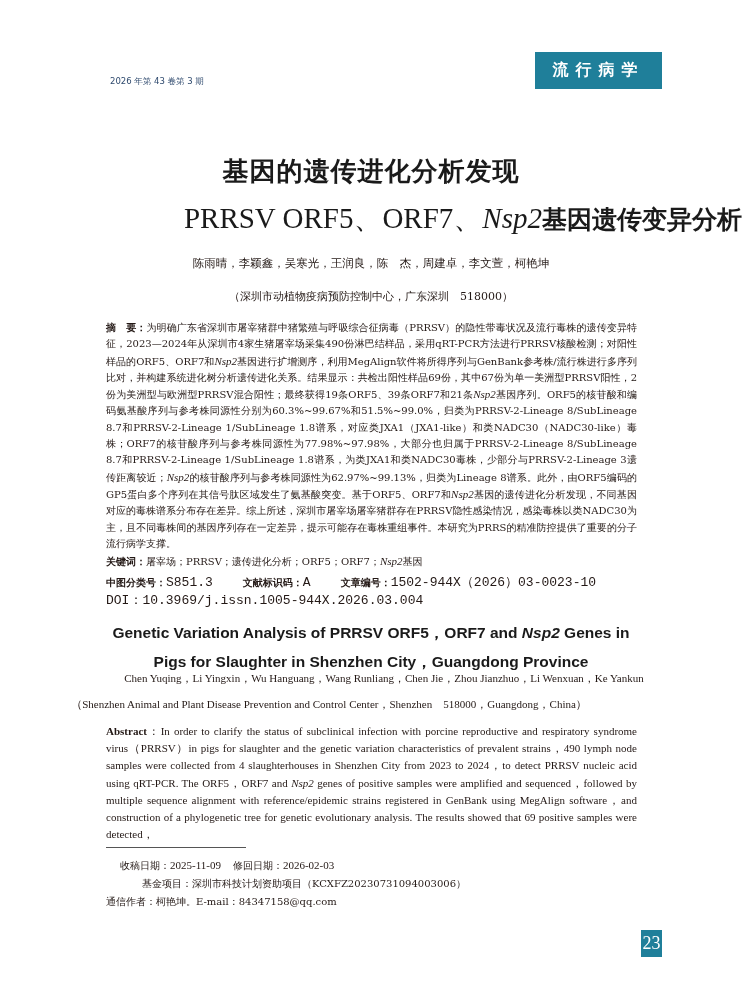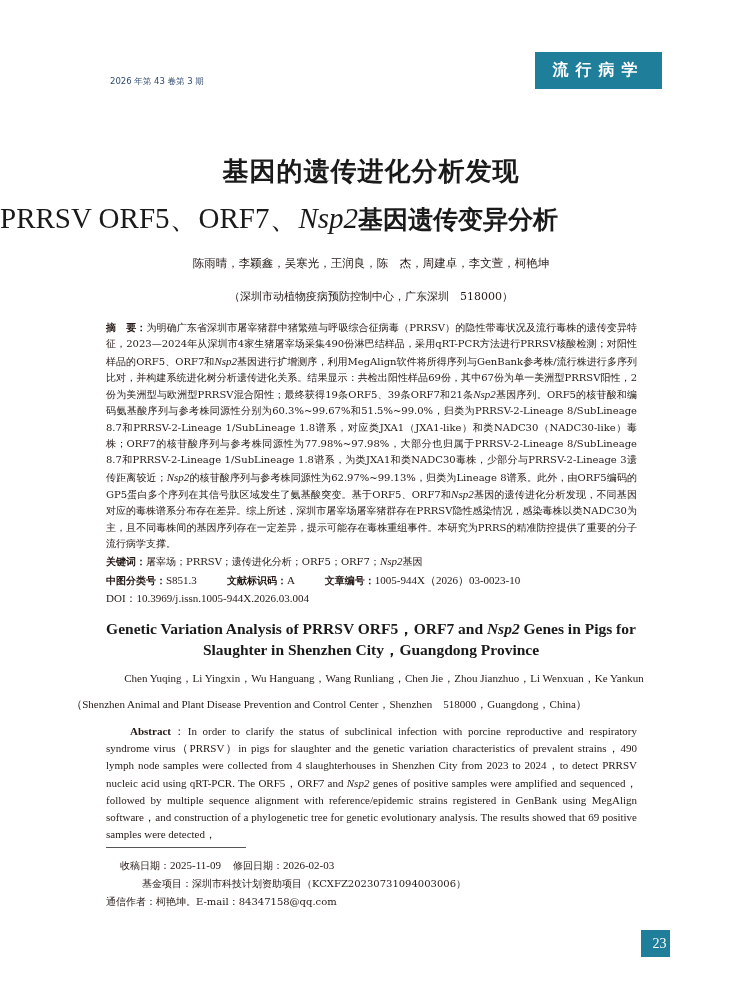--- a/index.html
+++ b/index.html
@@ -20,21 +20,21 @@
     font-weight: bold; font-size: 16px; letter-spacing: 7px;
     display: flex; align-items: center; justify-content: center;
     box-sizing: border-box; 
   }
   .title-cn-1 {
     left: 0; width: 742px; top: 154px; text-align: center;
     font-family: "DejaVu Sans", "Liberation Sans", sans-serif;
     font-weight: bold; font-size: 26px; color: #1a1a1a; letter-spacing: 1px;
   }
   .title-cn-2 {
-    left: 0; width: 742px; top: 199px; text-align: left;
+    left: 0; width: 742px; top: 199px; text-align: right;
     font-size: 26px; color: #1a1a1a; white-space: nowrap;
   }
   .title-cn-2 .lat { font-family: "Liberation Serif", "DejaVu Serif", serif; font-size: 29px; }
   .title-cn-2 .it { font-style: italic; }
   .title-cn-2 .cn { font-family: "DejaVu Sans", "Liberation Sans", sans-serif; font-weight: bold; font-size: 25px; }
   .authors-cn {
     left: 0; width: 742px; top: 256px; text-align: center;
     font-family: Liberation Serif, serif; font-size: 11.5px; color: #231815;
   }
   .affil-cn {
@@ -44,55 +44,55 @@
   .abstract-cn {
     left: 106px; top: 320px; width: 531px;
     font-size: 10px; line-height: 16.3px; text-align: justify; color: #231815;
   }
   .abstract-cn .label { font-family: "DejaVu Sans", "Liberation Sans", sans-serif; font-weight: bold; }
   .abstract-cn .it { font-style: italic; font-family: "Liberation Serif", serif; font-size: 11px; }
   .meta-line {
     left: 106px; width: 531px; font-size: 10px; color: #231815; white-space: nowrap;
   }
   .meta-line .label { font-family: "DejaVu Sans", "Liberation Sans", sans-serif; font-weight: bold; }
-  .meta-line .lat { font-family: Liberation Serif, serif; font-size: 11px; text-align: right; }
+  .meta-line .lat { font-family: Liberation Mono, monospace; font-size: 13px; text-align: right; }
   .meta-line .it { font-style: italic; font-family: "Liberation Serif", serif; font-size: 11px; }
   .meta-line .gap { display: inline-block; width: 30px; }
   .title-en {
     left: 96px; width: 550px; top: 618px; text-align: center;
-    font-family: Liberation Serif, serif; font-weight: bold;
-    font-size: 15.5px; line-height: 21px; color: #1a1a1a;
+    font-family: Liberation Sans, sans-serif; font-weight: bold;
+    font-size: 15.5px; line-height: 29px; color: #1a1a1a;
   }
   .title-en .it { font-style: italic; }
   .authors-en {
     left: 13px; width: 742px; top: 671px; text-align: center;
     font-family: "Liberation Serif", serif; font-size: 11px; color: #231815;
   }
   .affil-en {
     left: 0; width: 658px; top: 697px; text-align: center;
     font-family: "Liberation Serif", serif; font-size: 11px; color: #231815;
   }
   .abstract-en {
     left: 106px; top: 723px; width: 531px;
     font-family: "Liberation Serif", serif; font-size: 11px; line-height: 17.2px;
     text-align: justify; color: #231815;
   }
-  .abstract-en .label { font-weight: bold; margin-left: 24px; }
+  .abstract-en .label { font-weight: bold; }
   .abstract-en .it { font-style: italic; }
   .footnote-rule { left: 106px; top: 847px; width: 140px; height: 1px; background: #555; }
   .fn {
     left: 106px; font-size: 10px; color: #231815; white-space: nowrap;
   }
   .fn .label { font-family: "DejaVu Sans", "Liberation Sans", sans-serif; }
   .fn .lat { font-family: "Liberation Serif", serif; font-size: 11px; }
   .page-num {
     left: 641px; top: 930px; width: 21px; height: 27px;
     background: #1f7f9a; color: #ffffff;
-    font-family: "Liberation Serif", serif; font-size: 14px;
-    display: flex; align-items: center; justify-content: center; padding-left: 8px;
+    font-family: "Liberation Serif", serif; font-size: 18px;
+    display: flex; align-items: center; justify-content: center;
   }
 </style>
 </head>
 <body>
 
 <div class="abs issue">2026 年第 43 卷第 3 期</div>
 <div class="abs section-badge">流行病学</div>
 
 <div class="abs title-cn-1">基因的遗传进化分析发现</div>
 <div class="abs title-cn-2">
@@ -104,21 +104,21 @@
 
 <div class="abs abstract-cn">
   <span class="label">摘　要：</span><span>为明确广东省深圳市屠宰猪群中猪繁殖与呼吸综合征病毒（PRRSV）的隐性带毒状况及流行毒株的遗传变异特征，2023—2024年从深圳市4家生猪屠宰场采集490份淋巴结样品，采用qRT-PCR方法进行PRRSV核酸检测；对阳性样品的ORF5、ORF7和</span><span class="it">Nsp2</span><span>基因进行扩增测序，利用MegAlign软件将所得序列与GenBank参考株/流行株进行多序列比对，并构建系统进化树分析遗传进化关系。结果显示：共检出阳性样品69份，其中67份为单一美洲型PRRSV阳性，2份为美洲型与欧洲型PRRSV混合阳性；最终获得19条ORF5、39条ORF7和21条</span><span class="it">Nsp2</span><span>基因序列。ORF5的核苷酸和编码氨基酸序列与参考株同源性分别为60.3%~99.67%和51.5%~99.0%，归类为PRRSV-2-Lineage 8/SubLineage 8.7和PRRSV-2-Lineage 1/SubLineage 1.8谱系，对应类JXA1（JXA1-like）和类NADC30（NADC30-like）毒株；ORF7的核苷酸序列与参考株同源性为77.98%~97.98%，大部分也归属于PRRSV-2-Lineage 8/SubLineage 8.7和PRRSV-2-Lineage 1/SubLineage 1.8谱系，为类JXA1和类NADC30毒株，少部分与PRRSV-2-Lineage 3遗传距离较近；</span><span class="it">Nsp2</span><span>的核苷酸序列与参考株同源性为62.97%~99.13%，归类为Lineage 8谱系。此外，由ORF5编码的GP5蛋白多个序列在其信号肽区域发生了氨基酸突变。基于ORF5、ORF7和</span><span class="it">Nsp2</span><span>基因的遗传进化分析发现，不同基因对应的毒株谱系分布存在差异。综上所述，深圳市屠宰场屠宰猪群存在PRRSV隐性感染情况，感染毒株以类NADC30为主，且不同毒株间的基因序列存在一定差异，提示可能存在毒株重组事件。本研究为PRRS的精准防控提供了重要的分子流行病学支撑。</span>
 </div>
 
 <div class="abs meta-line" style="top:555px;">
   <span class="label">关键词：</span><span>屠宰场；PRRSV；遗传进化分析；ORF5；ORF7；</span><span class="it">Nsp2</span><span>基因</span>
 </div>
 
 <div class="abs meta-line" style="top:573px;">
-  <span class="label">中图分类号：</span><span class="lat">S851.3</span><span class="gap"></span><span class="label">文献标识码：</span><span class="lat">A</span><span class="gap"></span><span class="label">文章编号：</span><span class="lat">1005-944X（2026）03-0023-10</span>
+  <span class="label">中图分类号：</span><span class="lat">S851.3</span><span class="gap"></span><span class="label">文献标识码：</span><span class="lat">A</span><span class="gap"></span><span class="label">文章编号：</span><span class="lat">1502-944X（2026）03-0023-10</span>
 </div>
 
 <div class="abs meta-line" style="top:591px;">
   <span class="lat">DOI：</span><span class="lat">10.3969/j.issn.1005-944X.2026.03.004</span>
 </div>
 
 <div class="abs title-en">
   <span>Genetic Variation Analysis of PRRSV ORF5，ORF7 and </span><span class="it">Nsp2</span><span> Genes in Pigs for Slaughter in Shenzhen City，Guangdong Province</span>
 </div>
 

